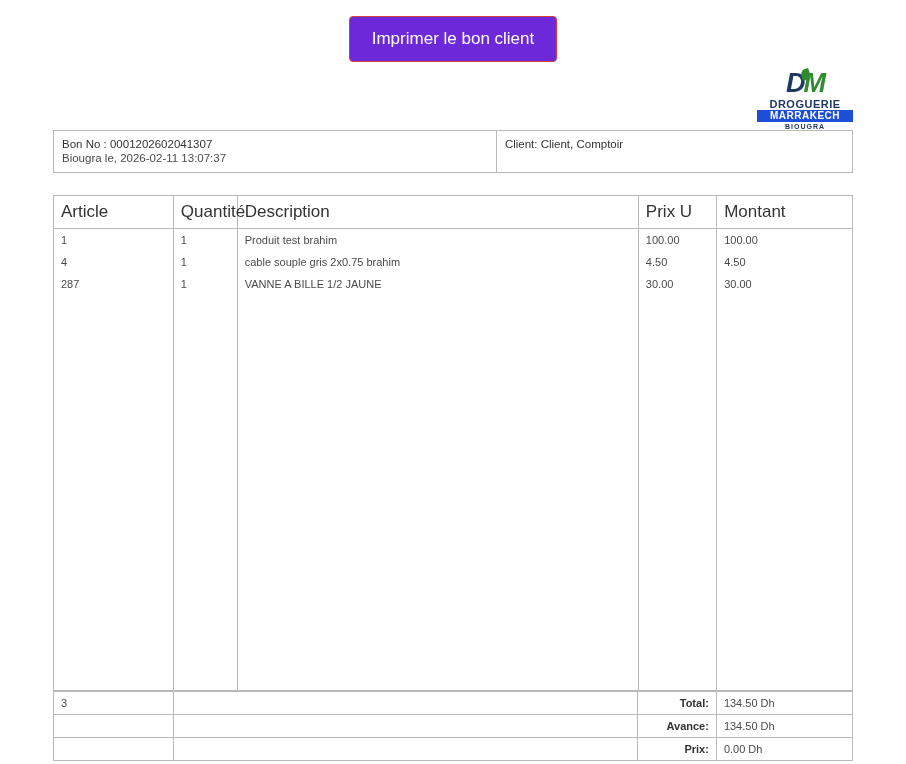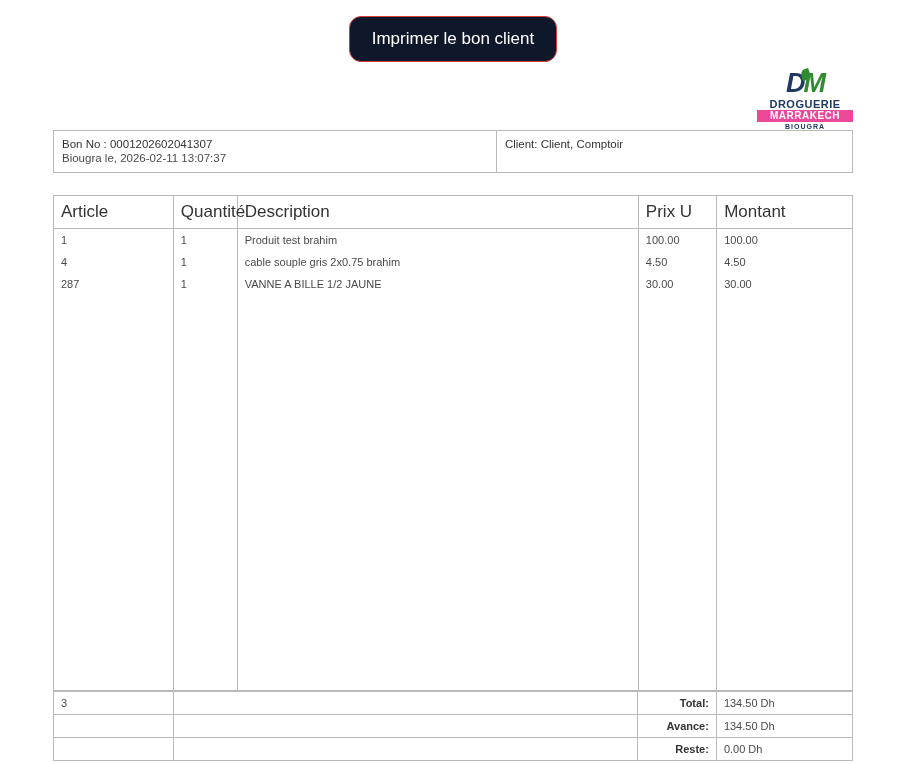--- a/index.html
+++ b/index.html
@@ -20,24 +20,24 @@
     overflow: hidden;
   }
 
   
   .print-bar {
     padding-top: 16px;
     text-align: center;
   }
   .print-button {
     display: inline-block;
-    background: #0f172a;
+    background: #6d28d9;
     color: #ffffff;
     border: 1px solid #d43f3a;
-    border-radius: 12px;
+    border-radius: 4px;
     font-size: 17px;
     line-height: 1.2;
     padding: 12px 22px;
     cursor: pointer;
     font-family: "Liberation Sans", sans-serif;
   }
 
   
   .doc {
     margin: 0 auto;
@@ -85,21 +85,21 @@
     font-size: 11px;
     font-weight: bold;
     color: #1f3864;
     letter-spacing: .5px;
     line-height: 12px;
   }
   .logo-line2 {
     font-size: 10px;
     font-weight: bold;
     color: #ffffff;
-    background: #ec4899;
+    background: #1d4ed8;
     letter-spacing: .5px;
     line-height: 12px;
   }
   .logo-line3 {
     font-size: 7px;
     font-weight: bold;
     color: #1f3864;
     letter-spacing: 1px;
     line-height: 10px;
   }
@@ -273,21 +273,21 @@
         </tr>
         <tr>
           <td class="t-empty-side"></td>
           <td class="t-empty-side"></td>
           <td class="t-label">Avance:</td>
           <td class="t-value">134.50 Dh</td>
         </tr>
         <tr>
           <td class="t-empty-side"></td>
           <td class="t-empty-side"></td>
-          <td class="t-label">Reste:</td>
+          <td class="t-label">Prix:</td>
           <td class="t-value">0.00 Dh</td>
         </tr>
       </tbody>
     </table>
 
   </div>
 
 </div>
 
 </body></html>

